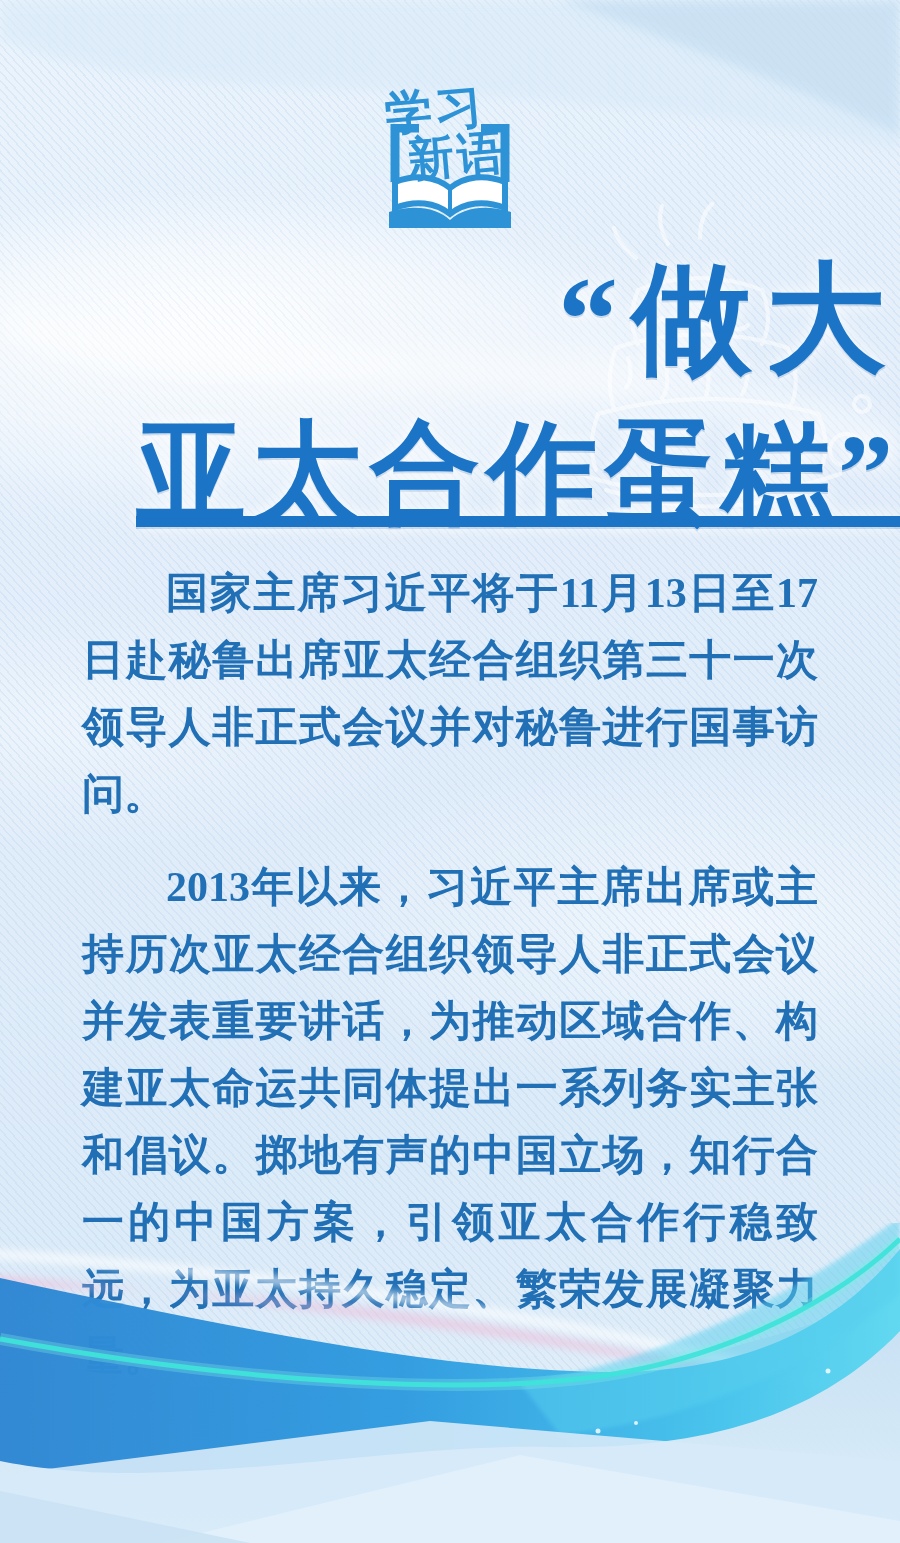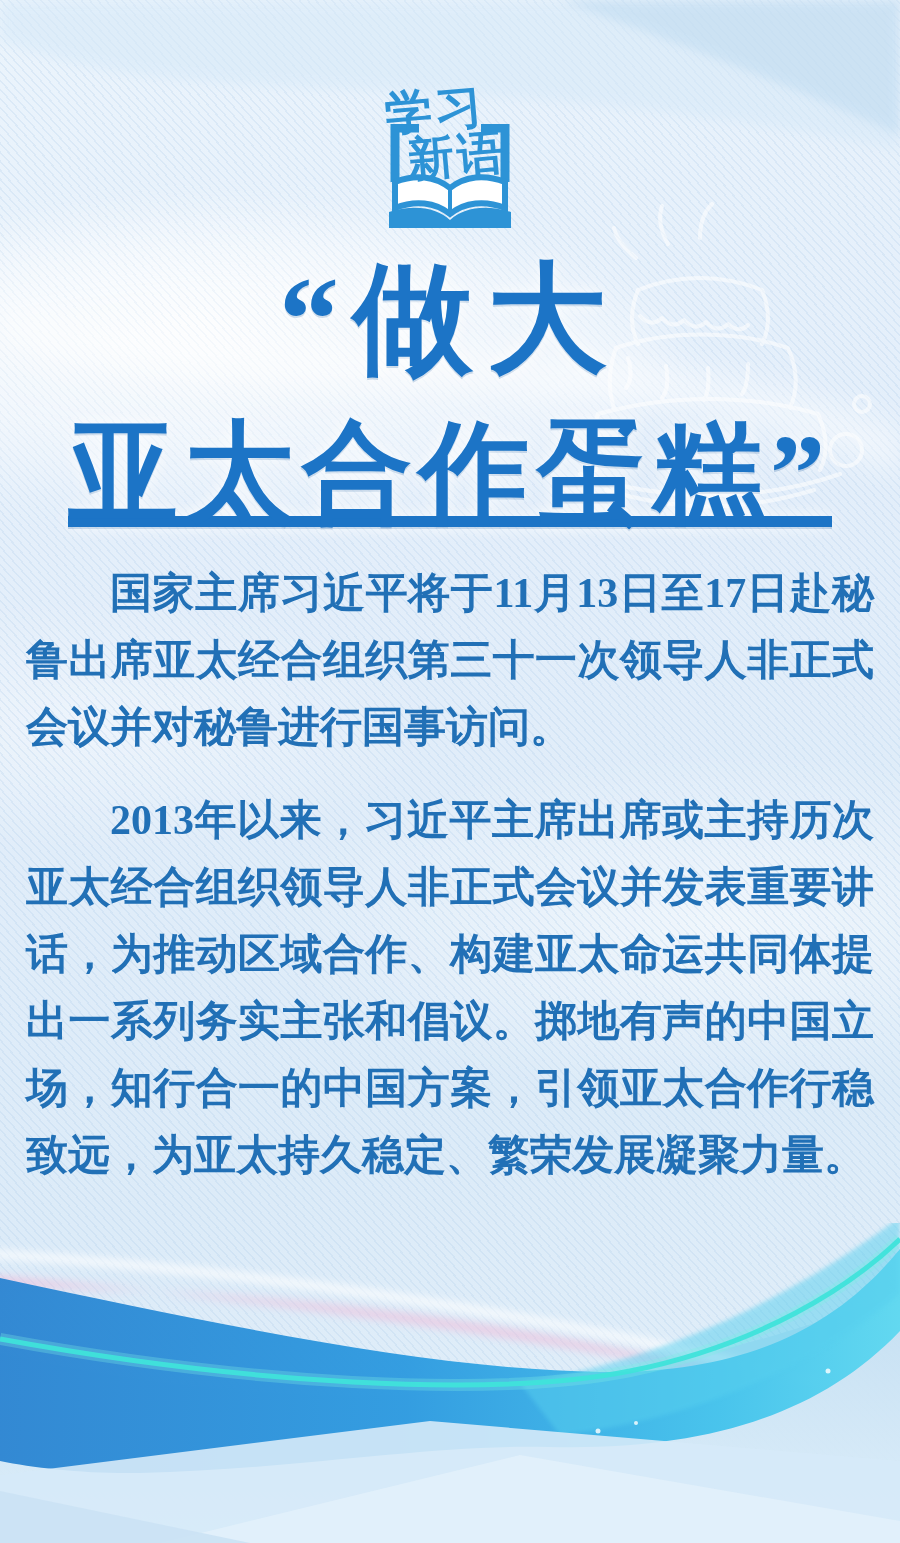--- a/index.html
+++ b/index.html
@@ -21,27 +21,27 @@
   .bg-top{position:absolute;top:0;left:0;}
   .cake{position:absolute;left:540px;top:198px;opacity:.55;}
   
   .logo{position:absolute;top:84px;left:50%;transform:translateX(-50%);width:150px;height:150px;}
   .logo-book{position:absolute;left:0;bottom:0;}
   .logo-row{position:relative;z-index:2;font-weight:700;color:#2d93d6;
     font-size:47px;line-height:45px;letter-spacing:3px;transform:rotate(-5deg);white-space:nowrap;}
   .logo-row.r1{margin:2px 0 0 10px;}
   .logo-row.r2{margin:2px 0 0 32px;}
   
-  .title{position:absolute;top:244px;left:0;width:100%;text-align:center;
+  .title{position:absolute;top:244px;left:0;width:100%;text-align:right;
     color:#1c74c6;font-weight:700;
     text-shadow:0 0 16px rgba(255,255,255,.85), 0 2px 0 rgba(13,81,150,.25);}
   .title-l1{font-size:120px;line-height:152px;letter-spacing:14px;}
   .title-l2{font-size:110px;line-height:150px;letter-spacing:7px;margin-top:2px;text-decoration:underline;}
   
-  .body-text{position:absolute;top:560px;left:0;width:100%;box-sizing:border-box;padding:0 26px;}
+  .body-text{position:absolute;top:560px;left:0;width:100%;box-sizing:border-box;padding:0 82px;}
   .body-text p{margin:0;text-indent:2em;text-align:justify;
     font-weight:700;font-size:42px;line-height:67px;color:#2170b6;}
   .body-text p + p{margin-top:26px;}
   .wave{position:absolute;left:0;bottom:0;}
 </style>
 </head>
 <body>
 
 <div class="poster">
 

